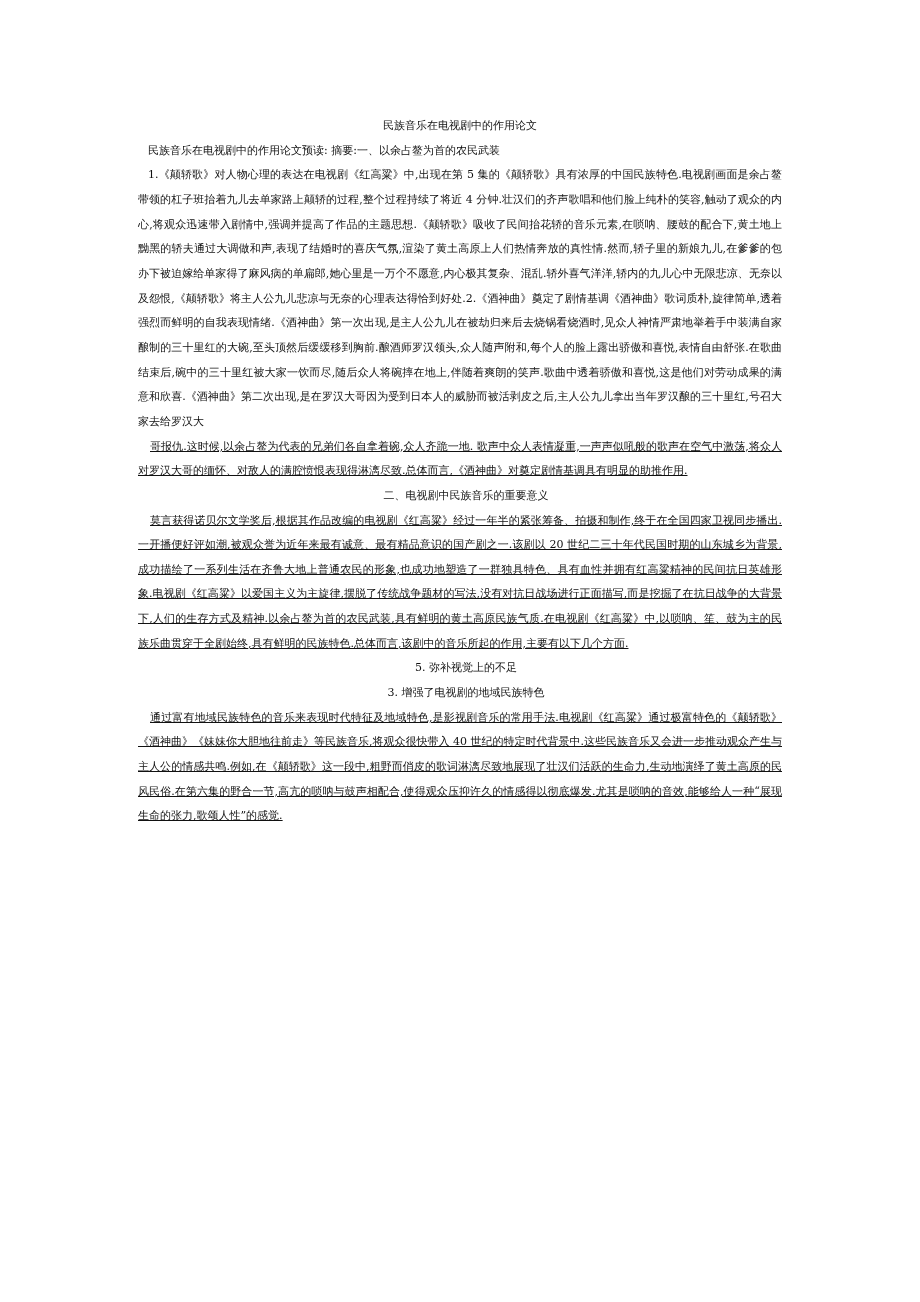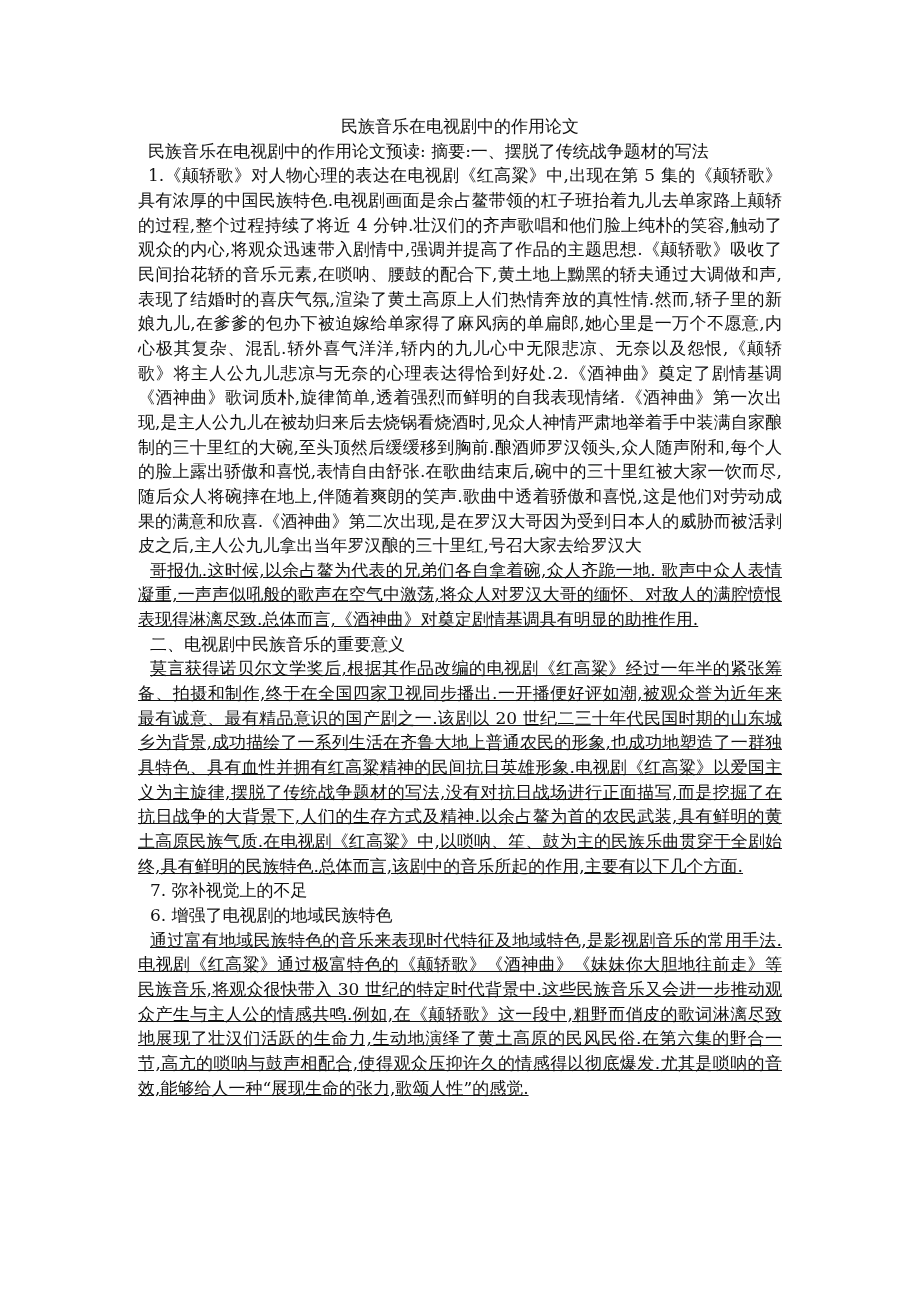--- a/index.html
+++ b/index.html
@@ -3,39 +3,39 @@
 <meta charset="utf-8">
 <style>
   html, body { margin: 0; padding: 0; background: #ffffff; }
   body { width: 920px; height: 1302px; position: relative; overflow: hidden; }
   .page {
     position: absolute;
     left: 138px;
     top: 114px;
     width: 644px;
     font-family: "DejaVu Serif", "Liberation Serif", serif;
-    font-size: 17px;
+    font-size: 11px;
     line-height: 24.65px;
     color: #111111;
     text-align: justify;
     text-justify: inter-character;
   }
   .title { text-align: center; margin: 0; }
   .p { margin: 0; }
   .indent1 { text-indent: 10px; }
   .indent2 { text-indent: 12px; text-decoration: underline; }
-  .heading { margin: 0; text-indent: 12px; text-align: left; }
+  .heading { margin: 0; text-indent: 12px; text-align: center; }
   .lastline { text-align-last: left; }
 </style>
 </head>
 <body>
 
 <div class="page">
   <p class="title">民族音乐在电视剧中的作用论文</p>
-  <p class="p indent1 lastline">民族音乐在电视剧中的作用论文预读: 摘要:一、摆脱了传统战争题材的写法</p>
+  <p class="p indent1 lastline">民族音乐在电视剧中的作用论文预读: 摘要:一、以余占鳌为首的农民武装</p>
   <p class="p indent1 lastline">1.《颠轿歌》对人物心理的表达在电视剧《红高粱》中,出现在第 5 集的《颠轿歌》具有浓厚的中国民族特色.电视剧画面是余占鳌带领的杠子班抬着九儿去单家路上颠轿的过程,整个过程持续了将近 4 分钟.壮汉们的齐声歌唱和他们脸上纯朴的笑容,触动了观众的内心,将观众迅速带入剧情中,强调并提高了作品的主题思想.《颠轿歌》吸收了民间抬花轿的音乐元素,在唢呐、腰鼓的配合下,黄土地上黝黑的轿夫通过大调做和声,表现了结婚时的喜庆气氛,渲染了黄土高原上人们热情奔放的真性情.然而,轿子里的新娘九儿,在爹爹的包办下被迫嫁给单家得了麻风病的单扁郎,她心里是一万个不愿意,内心极其复杂、混乱.轿外喜气洋洋,轿内的九儿心中无限悲凉、无奈以及怨恨,《颠轿歌》将主人公九儿悲凉与无奈的心理表达得恰到好处.2.《酒神曲》奠定了剧情基调《酒神曲》歌词质朴,旋律简单,透着强烈而鲜明的自我表现情绪.《酒神曲》第一次出现,是主人公九儿在被劫归来后去烧锅看烧酒时,见众人神情严肃地举着手中装满自家酿制的三十里红的大碗,至头顶然后缓缓移到胸前.酿酒师罗汉领头,众人随声附和,每个人的脸上露出骄傲和喜悦,表情自由舒张.在歌曲结束后,碗中的三十里红被大家一饮而尽,随后众人将碗摔在地上,伴随着爽朗的笑声.歌曲中透着骄傲和喜悦,这是他们对劳动成果的满意和欣喜.《酒神曲》第二次出现,是在罗汉大哥因为受到日本人的威胁而被活剥皮之后,主人公九儿拿出当年罗汉酿的三十里红,号召大家去给罗汉大</p>
   <p class="p indent2 lastline">哥报仇.这时候,以余占鳌为代表的兄弟们各自拿着碗,众人齐跪一地. 歌声中众人表情凝重,一声声似吼般的歌声在空气中激荡,将众人对罗汉大哥的缅怀、对敌人的满腔愤恨表现得淋漓尽致.总体而言,《酒神曲》对奠定剧情基调具有明显的助推作用.</p>
   <p class="heading">二、电视剧中民族音乐的重要意义</p>
   <p class="p indent2 lastline">莫言获得诺贝尔文学奖后,根据其作品改编的电视剧《红高粱》经过一年半的紧张筹备、拍摄和制作,终于在全国四家卫视同步播出.一开播便好评如潮,被观众誉为近年来最有诚意、最有精品意识的国产剧之一.该剧以 20 世纪二三十年代民国时期的山东城乡为背景,成功描绘了一系列生活在齐鲁大地上普通农民的形象,也成功地塑造了一群独具特色、具有血性并拥有红高粱精神的民间抗日英雄形象.电视剧《红高粱》以爱国主义为主旋律,摆脱了传统战争题材的写法,没有对抗日战场进行正面描写,而是挖掘了在抗日战争的大背景下,人们的生存方式及精神.以余占鳌为首的农民武装,具有鲜明的黄土高原民族气质.在电视剧《红高粱》中,以唢呐、笙、鼓为主的民族乐曲贯穿于全剧始终,具有鲜明的民族特色.总体而言,该剧中的音乐所起的作用,主要有以下几个方面.</p>
-  <p class="heading">7. 弥补视觉上的不足</p>
-  <p class="heading">6. 增强了电视剧的地域民族特色</p>
-  <p class="p indent2 lastline">通过富有地域民族特色的音乐来表现时代特征及地域特色,是影视剧音乐的常用手法.电视剧《红高粱》通过极富特色的《颠轿歌》《酒神曲》《妹妹你大胆地往前走》等民族音乐,将观众很快带入 30 世纪的特定时代背景中.这些民族音乐又会进一步推动观众产生与主人公的情感共鸣.例如,在《颠轿歌》这一段中,粗野而俏皮的歌词淋漓尽致地展现了壮汉们活跃的生命力,生动地演绎了黄土高原的民风民俗.在第六集的野合一节,高亢的唢呐与鼓声相配合,使得观众压抑许久的情感得以彻底爆发.尤其是唢呐的音效,能够给人一种“展现生命的张力,歌颂人性”的感觉.</p>
+  <p class="heading">5. 弥补视觉上的不足</p>
+  <p class="heading">3. 增强了电视剧的地域民族特色</p>
+  <p class="p indent2 lastline">通过富有地域民族特色的音乐来表现时代特征及地域特色,是影视剧音乐的常用手法.电视剧《红高粱》通过极富特色的《颠轿歌》《酒神曲》《妹妹你大胆地往前走》等民族音乐,将观众很快带入 40 世纪的特定时代背景中.这些民族音乐又会进一步推动观众产生与主人公的情感共鸣.例如,在《颠轿歌》这一段中,粗野而俏皮的歌词淋漓尽致地展现了壮汉们活跃的生命力,生动地演绎了黄土高原的民风民俗.在第六集的野合一节,高亢的唢呐与鼓声相配合,使得观众压抑许久的情感得以彻底爆发.尤其是唢呐的音效,能够给人一种“展现生命的张力,歌颂人性”的感觉.</p>
 </div>
 
 </body></html>

